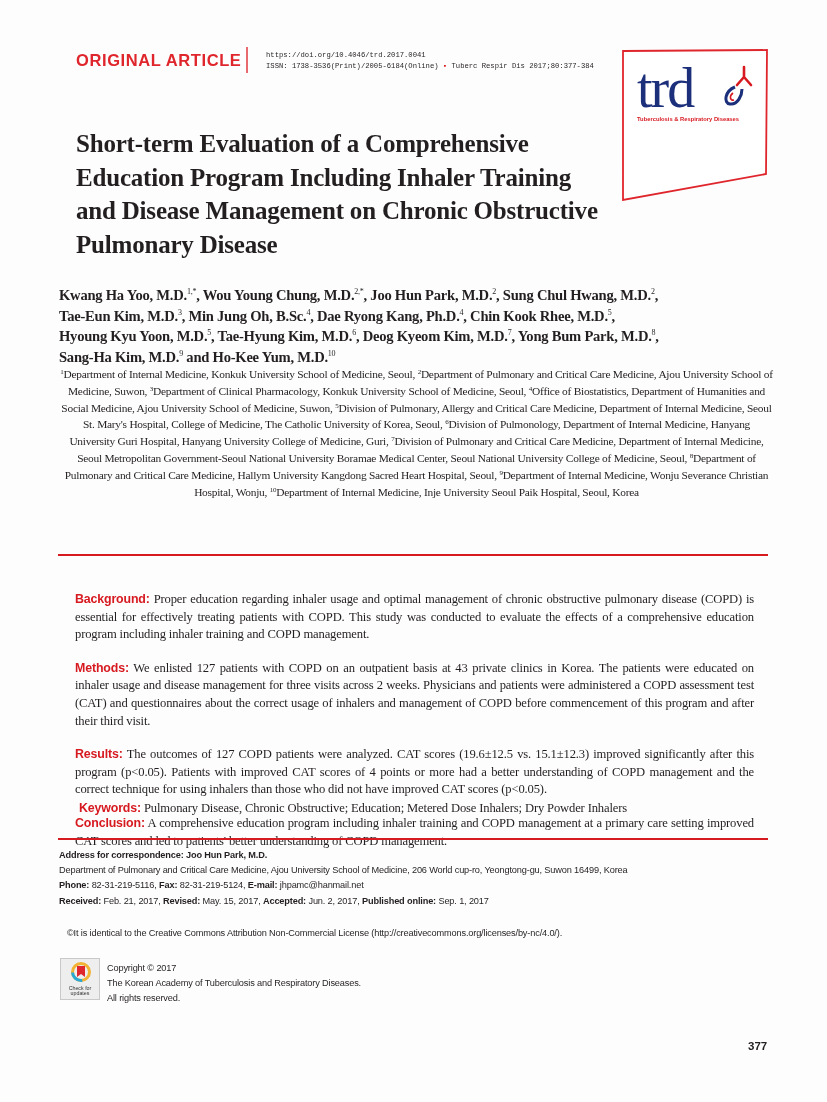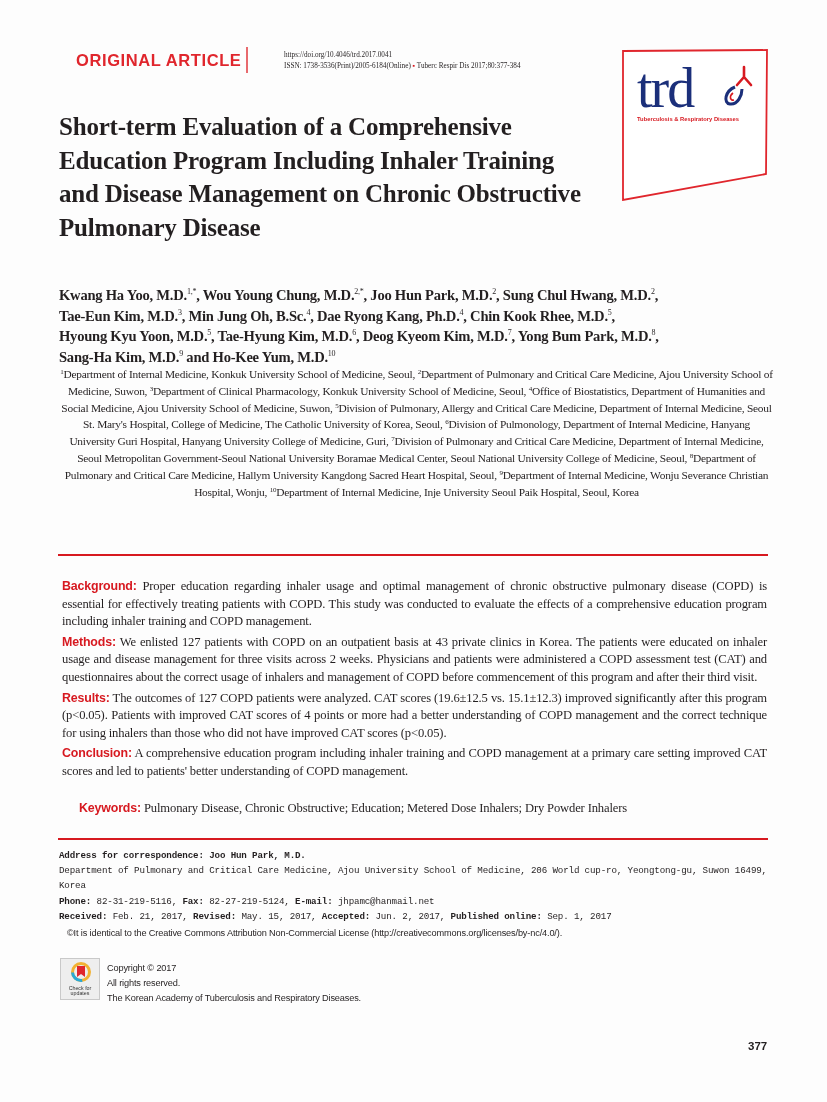--- a/index.html
+++ b/index.html
@@ -8,22 +8,22 @@
     font-family: "Liberation Serif", "DejaVu Serif", serif; color: #231f20; overflow: hidden;
   }
   .abs { position: absolute; }
   
   .orig-article {
     left: 76px; top: 51px; font-family: "Liberation Sans", "DejaVu Sans", sans-serif;
     font-weight: bold; font-size: 16.5px; letter-spacing: 0.6px; color: #e0262d;
   }
   .hdr-divider { left: 246px; top: 47px; width: 2px; height: 26px; background: #e86a6e; }
   .hdr-meta {
-    left: 266px; top: 50px; font-family: Liberation Serif, serif;
-    font-size: 7.2px; line-height: 10.5px; color: #231f20; margin-left: 18px;
+    left: 266px; top: 50px; font-family: Liberation Mono, monospace;
+    font-size: 7.2px; line-height: 10.5px; color: #231f20;
   }
   .hdr-meta .dot { color: #d71920; }
   
   .logo-box { left: 622px; top: 49px; width: 146px; height: 152px; }
   .logo-trd {
     left: 637px; top: 58px; font-family: "Liberation Serif", "DejaVu Serif", serif;
     font-weight: normal; font-size: 56px; color: #1b2f7a; letter-spacing: -2px; line-height: 60px;
   }
   .logo-sub {
     left: 637px; top: 116px; font-family: "Liberation Sans", "DejaVu Sans", sans-serif;
@@ -44,26 +44,26 @@
   .affil {
     left: 59px; top: 366px; width: 715px; font-size: 11.4px; line-height: 16.8px; letter-spacing: -0.25px; text-align: center;
   }
   .affil sup { font-size: 7px; vertical-align: 4px; line-height: 0; }
   .rule { height: 1.5px; background: #d71920; }
   
   .abstract {
     left: 59px; top: 575px; width: 711px; font-size: 12.6px; line-height: 17.6px;
     text-align: justify; letter-spacing: -0.15px;
   }
-  .abstract p { margin: 3px; }
+  .abstract p { margin: 16px; }
   .lbl { color: #d71920; font-weight: bold; font-family: "Liberation Sans", "DejaVu Sans", sans-serif; font-size: 12.4px; }
   .keywords { left: 59px; top: 801px; width: 711px; font-size: 12.6px; letter-spacing: -0.15px; margin-left: 20px; }
   
   .corr {
-    left: 59px; top: 848px; width: 720px; font-family: Liberation Mono, monospace;
+    left: 59px; top: 848px; width: 720px; font-family: Liberation Sans, sans-serif;
     font-size: 9.2px; line-height: 15.2px; color: #231f20; letter-spacing: -0.15px;
   }
   .corr b { font-weight: bold; }
   .corr p { margin: 0; }
   .license {
     left: 59px; top: 928px; font-family: "Liberation Sans", "DejaVu Sans", sans-serif; font-size: 9.2px;
     color: #231f20; letter-spacing: -0.15px; padding-left: 8px;
   }
   .cfu {
     left: 60px; top: 958px; width: 40px; height: 42px; border: 1px solid #c9c9c9; background: #eeeeee;
@@ -101,21 +101,21 @@
   <polygon points="1,2 145,1 144,125 1,151" fill="#ffffff" stroke="#e0262d" stroke-width="1.8"></polygon>
 </svg>
 <div class="abs logo-trd">trd</div>
 <svg class="abs logo-mark" viewBox="0 0 36 44">
   <path d="M22 4 L22 14 M22 14 L15 22 M22 14 L29 22" stroke="#d71920" stroke-width="2.6" fill="none" stroke-linecap="round"></path>
   <path d="M13 24 C 3 28, 1 40, 8 41 C 16 42, 20 32, 20 26" stroke="#1b2f7a" stroke-width="3" fill="none"></path>
   <path d="M11 30 C 7 33, 8 38, 12 37" stroke="#d71920" stroke-width="1.6" fill="none"></path>
 </svg>
 <div class="abs logo-sub">Tuberculosis &amp; Respiratory Diseases</div>
 
-<h1 class="abs title" style="margin:0">Short-term Evaluation of a Comprehensive Education Program Including Inhaler Training and Disease Management on Chronic Obstructive Pulmonary Disease</h1>
+<h1 class="abs title" style="margin:17px">Short-term Evaluation of a Comprehensive Education Program Including Inhaler Training and Disease Management on Chronic Obstructive Pulmonary Disease</h1>
 
 <div class="abs authors">
   <span><span>Kwang Ha Yoo, M.D.</span><sup>1,*</sup></span>, <span><span>Wou Young Chung, M.D.</span><sup>2,*</sup></span>, <span><span>Joo Hun Park, M.D.</span><sup>2</sup></span>, <span><span>Sung Chul Hwang, M.D.</span><sup>2</sup></span>,<br>
   <span><span>Tae-Eun Kim, M.D.</span><sup>3</sup></span>, <span><span>Min Jung Oh, B.Sc.</span><sup>4</sup></span>, <span><span>Dae Ryong Kang, Ph.D.</span><sup>4</sup></span>, <span><span>Chin Kook Rhee, M.D.</span><sup>5</sup></span>,<br>
   <span><span>Hyoung Kyu Yoon, M.D.</span><sup>5</sup></span>, <span><span>Tae-Hyung Kim, M.D.</span><sup>6</sup></span>, <span><span>Deog Kyeom Kim, M.D.</span><sup>7</sup></span>, <span><span>Yong Bum Park, M.D.</span><sup>8</sup></span>,<br>
   <span><span>Sang-Ha Kim, M.D.</span><sup>9</sup></span> and <span><span>Ho-Kee Yum, M.D.</span><sup>10</sup></span>
 </div>
 
 <div class="abs affil">
   <sup>1</sup><span>Department of Internal Medicine, Konkuk University School of Medicine, Seoul, </span><sup>2</sup><span>Department of Pulmonary and Critical Care Medicine, Ajou University School of Medicine, Suwon, </span><sup>3</sup><span>Department of Clinical Pharmacology, Konkuk University School of Medicine, Seoul, </span><sup>4</sup><span>Office of Biostatistics, Department of Humanities and Social Medicine, Ajou University School of Medicine, Suwon, </span><sup>5</sup><span>Division of Pulmonary, Allergy and Critical Care Medicine, Department of Internal Medicine, Seoul St. Mary's Hospital, College of Medicine, The Catholic University of Korea, Seoul, </span><sup>6</sup><span>Division of Pulmonology, Department of Internal Medicine, Hanyang University Guri Hospital, Hanyang University College of Medicine, Guri, </span><sup>7</sup><span>Division of Pulmonary and Critical Care Medicine, Department of Internal Medicine, Seoul Metropolitan Government-Seoul National University Boramae Medical Center, Seoul National University College of Medicine, Seoul, </span><sup>8</sup><span>Department of Pulmonary and Critical Care Medicine, Hallym University Kangdong Sacred Heart Hospital, Seoul, </span><sup>9</sup><span>Department of Internal Medicine, Wonju Severance Christian Hospital, Wonju, </span><sup>10</sup><span>Department of Internal Medicine, Inje University Seoul Paik Hospital, Seoul, Korea</span>
@@ -130,37 +130,37 @@
   <p><span class="lbl">Conclusion:</span><span> A comprehensive education program including inhaler training and COPD management at a primary care setting improved CAT scores and led to patients' better understanding of COPD management.</span></p>
 </div>
 
 <div class="abs keywords"><span class="lbl">Keywords:</span><span> Pulmonary Disease, Chronic Obstructive; Education; Metered Dose Inhalers; Dry Powder Inhalers</span></div>
 
 <div class="abs rule" style="left:58px; top:838px; width:710px;"></div>
 
 <div class="abs corr">
   <p><b>Address for correspondence: Joo Hun Park, M.D.</b></p>
   <p>Department of Pulmonary and Critical Care Medicine, Ajou University School of Medicine, 206 World cup-ro, Yeongtong-gu, Suwon 16499, Korea</p>
-  <p><b>Phone:</b><span> 82-31-219-5116, </span><b>Fax:</b><span> 82-27-219-5124, </span><b>E-mail:</b><span> jhpamc@hanmail.net</span></p>
+  <p><b>Phone:</b><span> 82-31-219-5116, </span><b>Fax:</b><span> 82-31-219-5124, </span><b>E-mail:</b><span> jhpamc@hanmail.net</span></p>
   <p><b>Received:</b><span> Feb. 21, 2017, </span><b>Revised:</b><span> May. 15, 2017, </span><b>Accepted:</b><span> Jun. 2, 2017, </span><b>Published online:</b><span> Sep. 1, 2017</span></p>
 </div>
 
 <div class="abs license">©It is identical to the Creative Commons Attribution Non-Commercial License (http://creativecommons.org/licenses/by-nc/4.0/).</div>
 
 <div class="abs cfu">
   <svg style="position:absolute; left:10px; top:3px;" width="20" height="22" viewBox="0 0 20 22">
     <circle cx="10" cy="10" r="8.5" fill="none" stroke="#f2b233" stroke-width="3"></circle>
     <circle cx="10" cy="10" r="8.5" fill="none" stroke="#2aa9d6" stroke-width="3" stroke-dasharray="14 40" stroke-dashoffset="-12"></circle>
     <path d="M6 4 H14 V15 L10 12 L6 15 Z" fill="#e0262d"></path>
   </svg>
   <div class="cfu-text">
       <div>Check for</div>
       <div>updates</div>
     </div>
 </div>
 
 <div class="abs copyright">
   <p>Copyright © 2017</p>
+  <p>The Korean Academy of Tuberculosis and Respiratory Diseases.</p>
   <p>All rights reserved.</p>
-  <p>The Korean Academy of Tuberculosis and Respiratory Diseases.</p>
 </div>
 
 <div class="abs pageno">377</div>
 
 </body></html>

